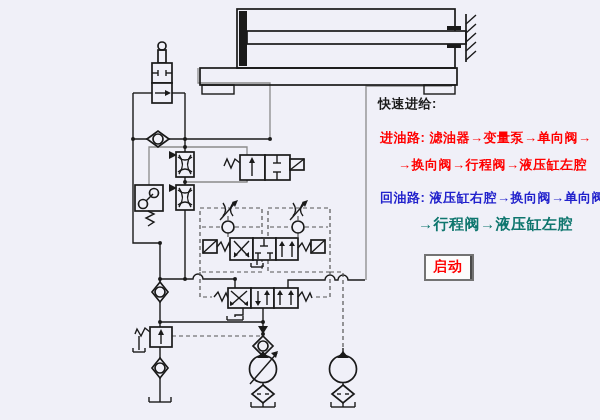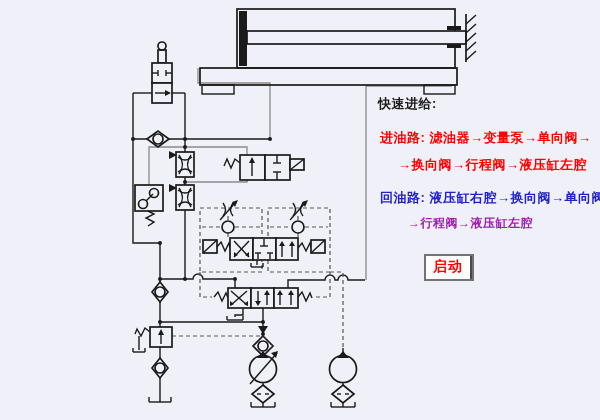--- a/index.html
+++ b/index.html
@@ -20,21 +20,21 @@
   .dash {stroke:#555;stroke-width:1.2;fill:none;stroke-dasharray:4 3;}
   .blk  {fill:#1a1a1a;stroke:none;}
   .dot  {fill:#1a1a1a;stroke:none;}
 
   
   .ann{position:absolute;white-space:nowrap;font-weight:bold;letter-spacing:0.5px;}
   .t-title{left:378px;top:95px;font-size:13px;color:#1a1a1a;}
   .t-feed1{left:380px;top:129px;font-size:13px;color:#ff0000;}
   .t-feed2{left:398px;top:156px;font-size:13px;color:#ff0000;}
   .t-ret1 {left:380px;top:189px;font-size:13px;color:#2222cc;}
-  .t-ret2 {left:408px;top:215px;font-size:12px;color:#a21caf;}
+  .t-ret2 {left:418px;top:215px;font-size:15px;color:#0f766e;}
 
   .status-box{
     position:absolute;left:424px;top:254px;
     display:flex;align-items:stretch;
     border:2px solid #737373;background:#fcfcfc;
     font-size:14px;font-weight:bold;color:#ff0000;letter-spacing:1px;
   }
   .status-box .cell{padding:2px 7px 3px 7px;}
   .status-box .cell:first-child{border-right:2px solid #4a4a4a;}
 </style>

